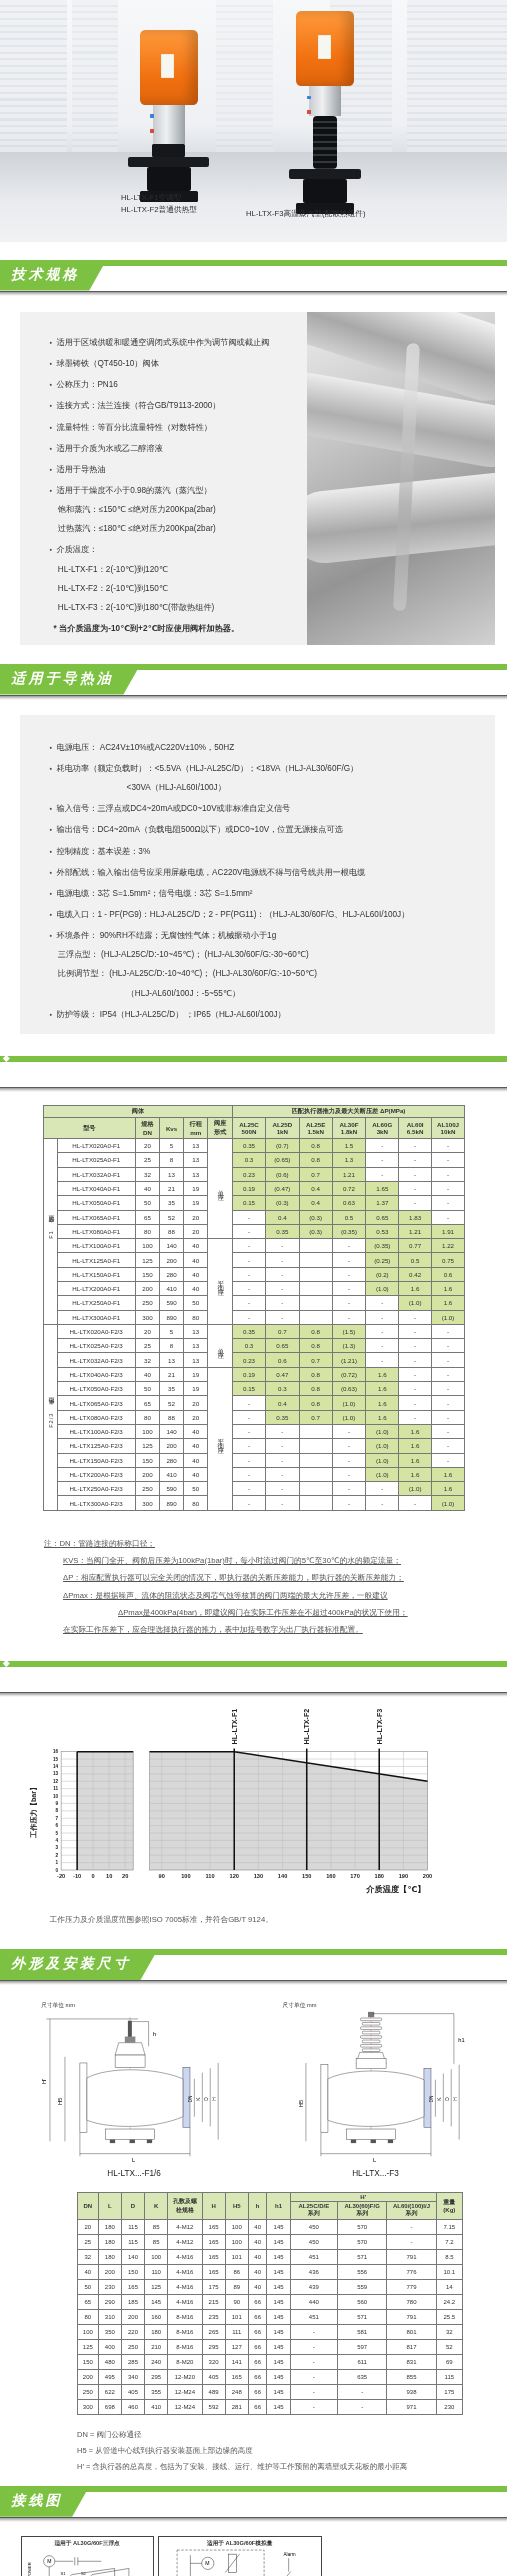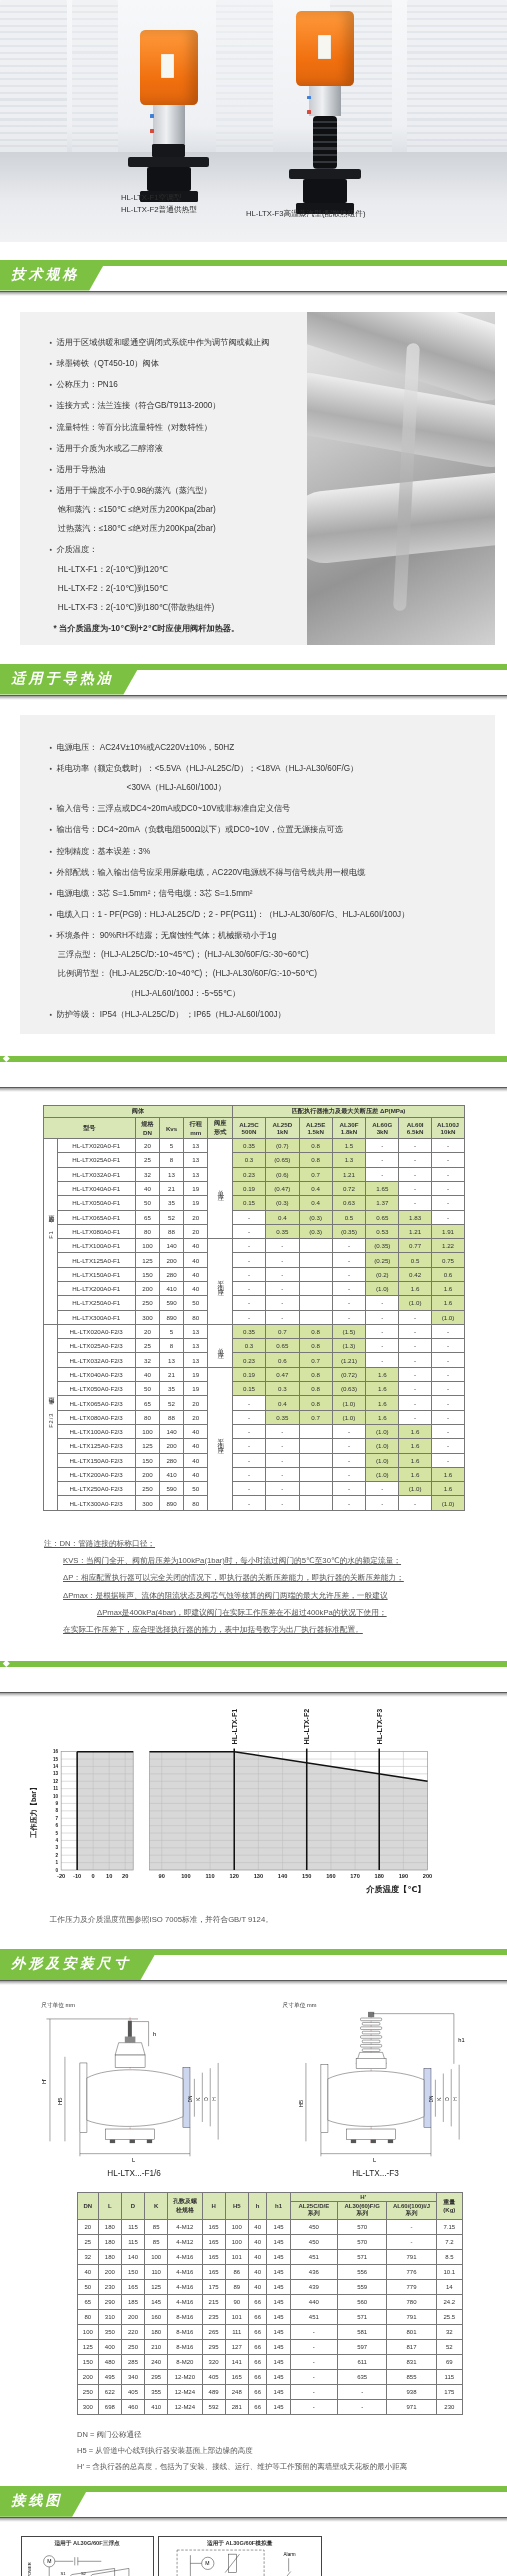--- a/index.html
+++ b/index.html
@@ -65,21 +65,21 @@
   .flowt .vert{writing-mode:vertical-rl;transform:rotate(180deg);letter-spacing:1px;font-size:5.7px;
                padding:3.1px 0;}
   .flowt .seat{writing-mode:vertical-rl;text-orientation:upright;letter-spacing:4.1px;font-size:6.7px;}
   .dimt{margin:13.4px 0 0 77px;width:386px;font-size:6px;}
   .dimt table{width:386px;border:1px solid #555;}
   .dimt td{height:12px;}
   .notes{margin:27px 0 0 44px;}
   .notes .li{font-size:7.7px;color:#555;margin-top:6.2px;text-decoration:underline;}
   .li.n0{margin-left:0;}
   .li.n1{margin-left:19px;}
-  .li.n2{margin-left:53px;}
+  .li.n2{margin-left:74px;}
   
   .chartwrap{margin:8.2px 0 0 20.6px;}
   .chart-note{margin:3.1px 0 0 29px;font-size:7.7px;color:#555;}
   
   .drawings{display:flex;margin:13.4px 0 0 20.6px;gap:14.4px;}
   .drawing{display:flex;flex-direction:column;align-items:center;}
   .drawing .unit{align-self:flex-start;font-size:5.7px;color:#333;margin:3.1px 0 1px 20.6px;}
   .draw-cap{font-size:8.2px;margin-top:3.1px;color:#222;}
   .dim-notes{margin:15.5px 0 0 77px;}
   .dim-notes .li{font-size:7.5px;color:#555;margin-top:5.2px;}

